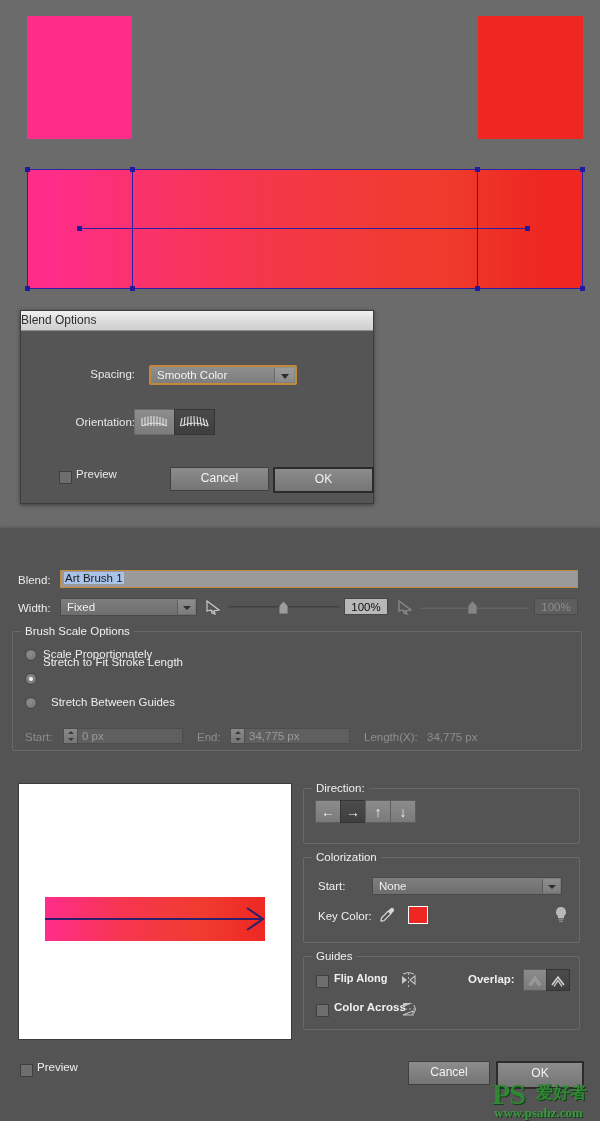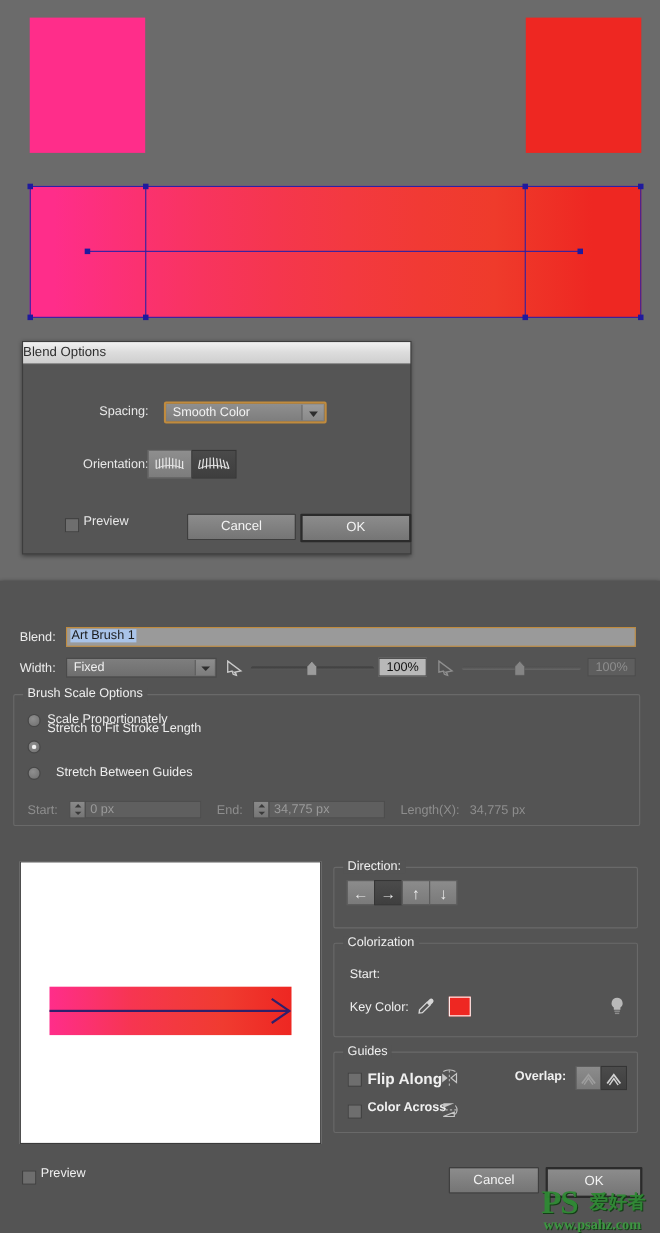--- a/index.html
+++ b/index.html
@@ -161,21 +161,21 @@
   #method-select .sel-arrow:after{content:"";position:absolute;left:5px;top:6px;
      border-left:4px solid transparent;border-right:4px solid transparent;border-top:4px solid #2e2e2e;}
   #keycolor-label{position:absolute;left:14px;top:52px;font-size:11.5px;color:#efefef;}
   #eyedropper{position:absolute;left:75px;top:49px;width:16px;height:16px;}
   #key-swatch{position:absolute;left:104px;top:48px;width:20px;height:18px;border:1.5px solid #ffffff;box-sizing:border-box;}
   #tip-bulb{position:absolute;left:250px;top:48px;width:14px;height:18px;}
 
   
   #opt-fs{left:303px;top:956px;width:275px;height:72px;position:absolute;}
   #flip-along-chk{position:absolute;left:12px;top:18px;}
-  #flip-along-lbl{position:absolute;left:30px;top:15px;font-size:14px;color:#f0f0f0;font-weight:bold;}
+  #flip-along-lbl{position:absolute;left:30px;top:15px;font-size:11px;color:#f0f0f0;font-weight:bold;}
   #flip-along-icon{position:absolute;left:96px;top:15px;width:17px;height:16px;}
   #flip-across-chk{position:absolute;left:12px;top:47px;}
   #flip-across-lbl{position:absolute;left:30px;top:44px;font-size:11.5px;color:#f0f0f0;font-weight:bold;}
   #flip-across-icon{position:absolute;left:96px;top:44px;width:17px;height:16px;}
   #overlap-lbl{position:absolute;left:164px;top:16px;font-size:11.5px;color:#f0f0f0;font-weight:bold;}
   .ovbtn{position:absolute;top:12px;width:22px;height:20px;display:flex;align-items:center;justify-content:center;}
   #ov-a{left:219px;background:linear-gradient(180deg,#8c8c8c,#7a7a7a);border:1px solid #5e5e5e;}
   #ov-b{left:242px;background:linear-gradient(180deg,#4b4b4b,#3f3f3f);border:1px solid #353535;}
 
   
@@ -381,20 +381,24 @@
     <span style="font-size:14px;color:#ececec;line-height:1">↑</span>
   </div>
   <div class="dirbtn" style="left:86px">
     <span style="font-size:14px;color:#ececec;line-height:1">↓</span>
   </div>
 </div>
 
 <div id="color-fs" class="fs">
   <span class="fs-legend">Colorization</span>
   <span id="method-label">Start:</span>
+  <div id="method-select">
+    <span class="sel-text">None</span>
+    <span class="sel-arrow"></span>
+  </div>
   <span id="keycolor-label">Key Color:</span>
   <span id="eyedropper">
     <svg width="16" height="16" viewBox="0 0 16 16">
         <path d="M11.5 1.5 a2 2 0 0 1 3 3 L12 7 L9 4 Z" fill="#d6d6d6"></path>
         <path d="M9.2 4.2 L11.8 6.8 L5 13.6 L2 14 L2.4 11 Z" fill="none" stroke="#d6d6d6" stroke-width="1.2"></path>
       </svg>
   </span>
   <span id="key-swatch" style="background: rgb(238, 39, 34);"></span>
   <span id="tip-bulb">
     <svg width="14" height="18" viewBox="0 0 14 18">

